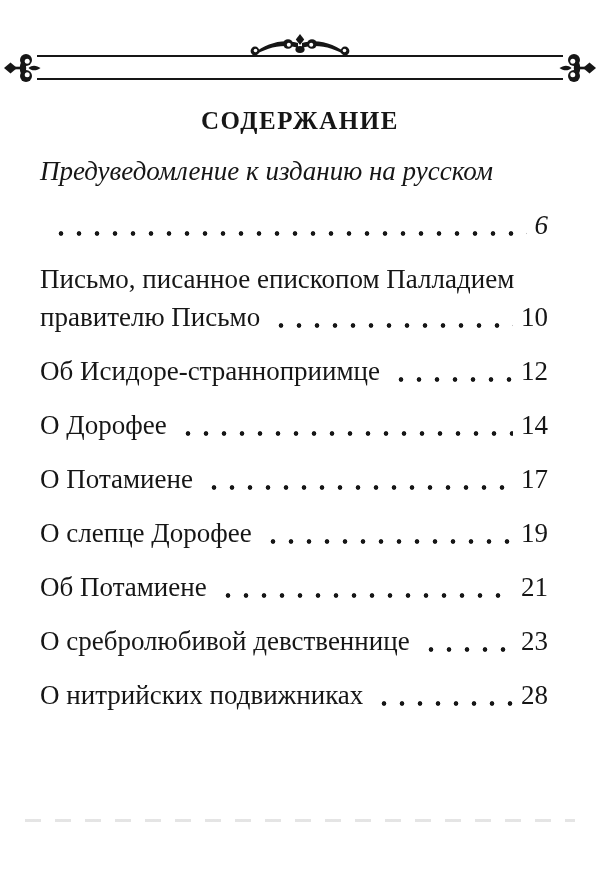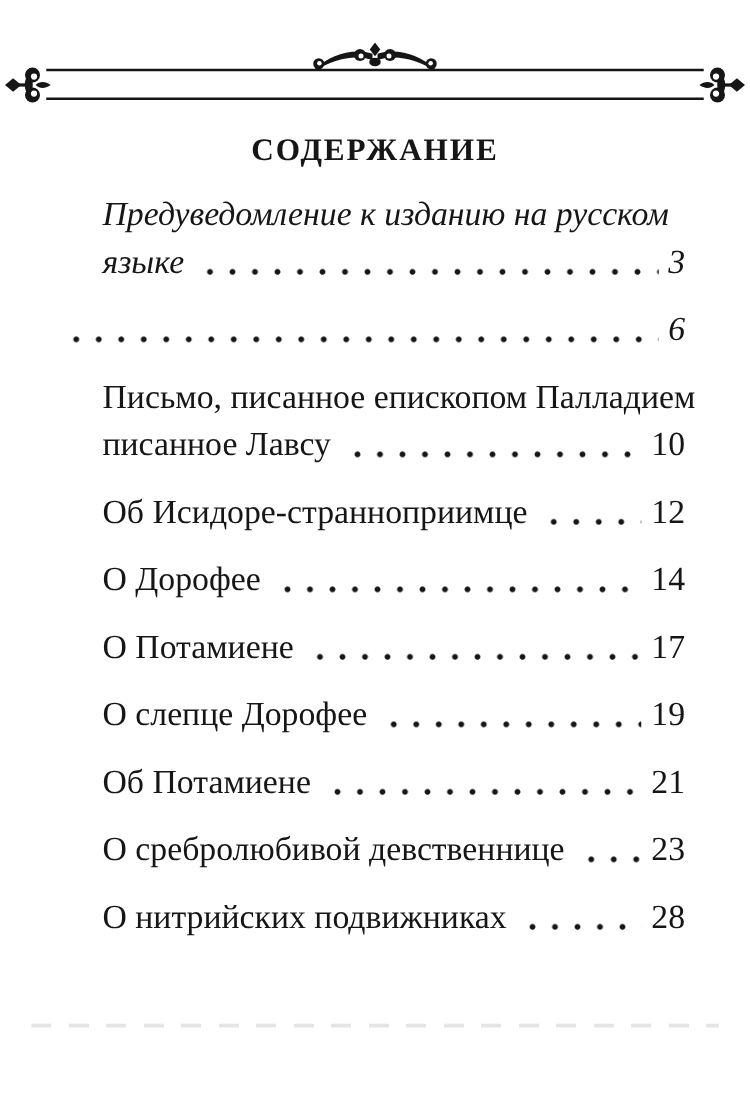--- a/index.html
+++ b/index.html
@@ -23,21 +23,21 @@
     position:absolute;top:90px;left:0;right:0;
     text-align:center;
     font-size:25px;font-weight:bold;letter-spacing:1.5px;
     line-height:1.1;
   }
   
   .toc{position:absolute;top:152px;left:40px;right:52px;}
   .entry{font-size:27px;line-height:38px;margin-bottom:16px;}
   .entry.italic{font-style:italic;}
   .row{display:flex;}
-  .line{white-space:nowrap;flex-shrink:0;margin-left:42px;}
+  .line{white-space:nowrap;flex-shrink:0;}
   .leader{
     flex:1 1 auto;
     align-self:flex-end;
     height:5px;
     margin:0 8px 8px 12px;
     background-image:radial-gradient(circle at 9px 2.5px,#161616 1.9px,rgba(0,0,0,0) 2.7px);
     background-size:18px 5px;
     background-repeat:repeat-x;
   }
   .pagenum{white-space:nowrap;flex-shrink:0;}
@@ -98,38 +98,33 @@
       <ellipse class="ink" cx="20" cy="18" rx="3.2" ry="7"></ellipse>
       <path class="ink" d="M25.5 18 C 29 14.4, 34 15.4, 37.5 18 C 34 20.6, 29 21.6, 25.5 18 Z"></path>
     </svg>
     <h1 class="page-title">СОДЕРЖАНИЕ</h1>
   </div>
 
   <div class="toc">
 
     <div class="entry italic">
       <div class="line">Предуведомление к изданию на русском</div>
-      <div class="row">
-        <span class="line">языке</span>
-        <span class="leader"></span>
-        <span class="pagenum">3</span>
-      </div>
     </div>
 
     <div class="entry italic">
       <div class="row">
         <span class="leader"></span>
         <span class="pagenum">6</span>
       </div>
     </div>
 
     <div class="entry">
       <div class="line">Письмо, писанное епископом Палладием</div>
       <div class="row">
-        <span class="line">писанное Лавсу</span>
+        <span class="line">правителю Письмо</span>
         <span class="leader"></span>
         <span class="pagenum">10</span>
       </div>
     </div>
 
     <div class="entry">
       <div class="row">
         <span class="line">Об Исидоре-странноприимце</span>
         <span class="leader"></span>
         <span class="pagenum">12</span>

